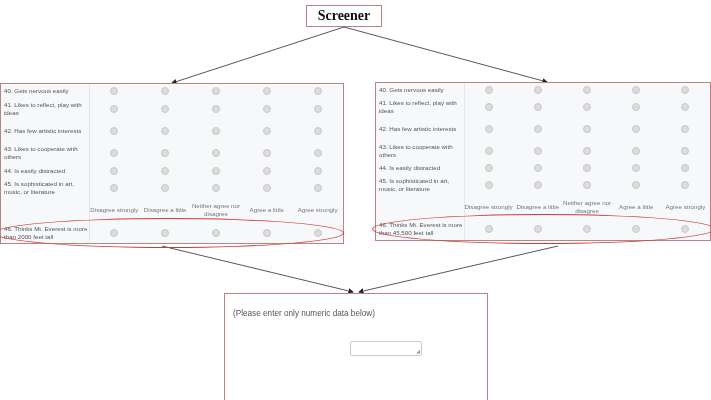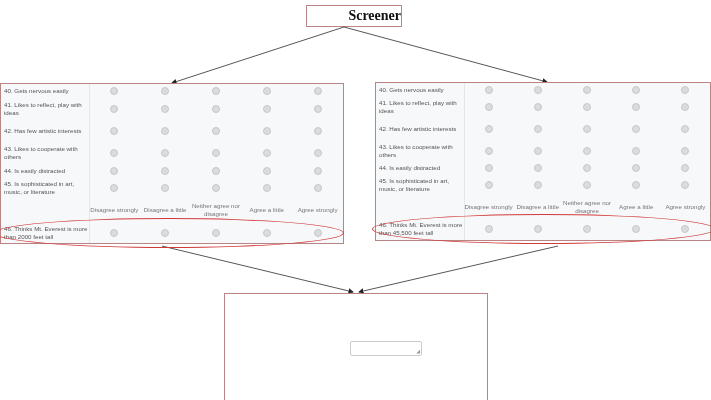--- a/index.html
+++ b/index.html
@@ -1,17 +1,17 @@
 <!DOCTYPE html>
 <html><head>
 <meta charset="utf-8">
 <style>
   html,body{margin:0;padding:0;}
   body{width:711px;height:400px;position:relative;background:#fff;overflow:hidden;font-family:"Liberation Sans",sans-serif;}
-  .screener{position:absolute;left:306px;top:5px;width:96px;height:22px;border:1px solid #b98484;background:#fff;display:flex;align-items:center;justify-content:flex-end;font-family:"Liberation Serif",serif;font-weight:bold;font-size:14px;color:#111;box-sizing:border-box;}
+  .screener{position:absolute;left:306px;top:5px;width:76px;height:22px;border:1px solid #b98484;background:#fff;display:flex;align-items:center;justify-content:center;font-family:"Liberation Serif",serif;font-weight:bold;font-size:14px;color:#111;box-sizing:border-box;}
   svg.arrows{position:absolute;left:0;top:0;width:711px;height:400px;pointer-events:none;}
   .panel{position:absolute;border:1px solid #b98484;background:#f7f8fa;box-sizing:border-box;}
   .p1{left:0;top:83px;width:344px;height:161px;}
   .p2{left:375px;top:82px;width:336px;height:159px;}
   .row{position:absolute;left:0;right:0;display:flex;align-items:center;}
   .lbl{width:88px;padding-left:3px;font-size:6.2px;color:#555;line-height:8.5px;box-sizing:border-box;}
   .divider{position:absolute;left:88px;top:0;bottom:0;width:1px;background:#e6e6e6;}
   .cells{flex:1;display:flex;}
   .cell{flex:1;display:flex;justify-content:center;align-items:center;}
   .radio{width:6px;height:6px;border-radius:50%;background:#dcdcdc;border:1px solid #c8c8c8;}
@@ -346,18 +346,19 @@
         <div class="cell">
           <div class="radio"></div>
         </div>
       </div>
   </div>
 </div>
 <div class="ellipse" style="left:372px;top:214px;width:341px;height:28px;"></div>
 
 <div class="qbox">
   <div class="qtext">
+    <div>(Please enter only numeric data below)</div>
   </div>
   <div class="qinput">
     <span></span>
     <span class="grip">◢</span>
   </div>
 </div>
 
 </body></html>

